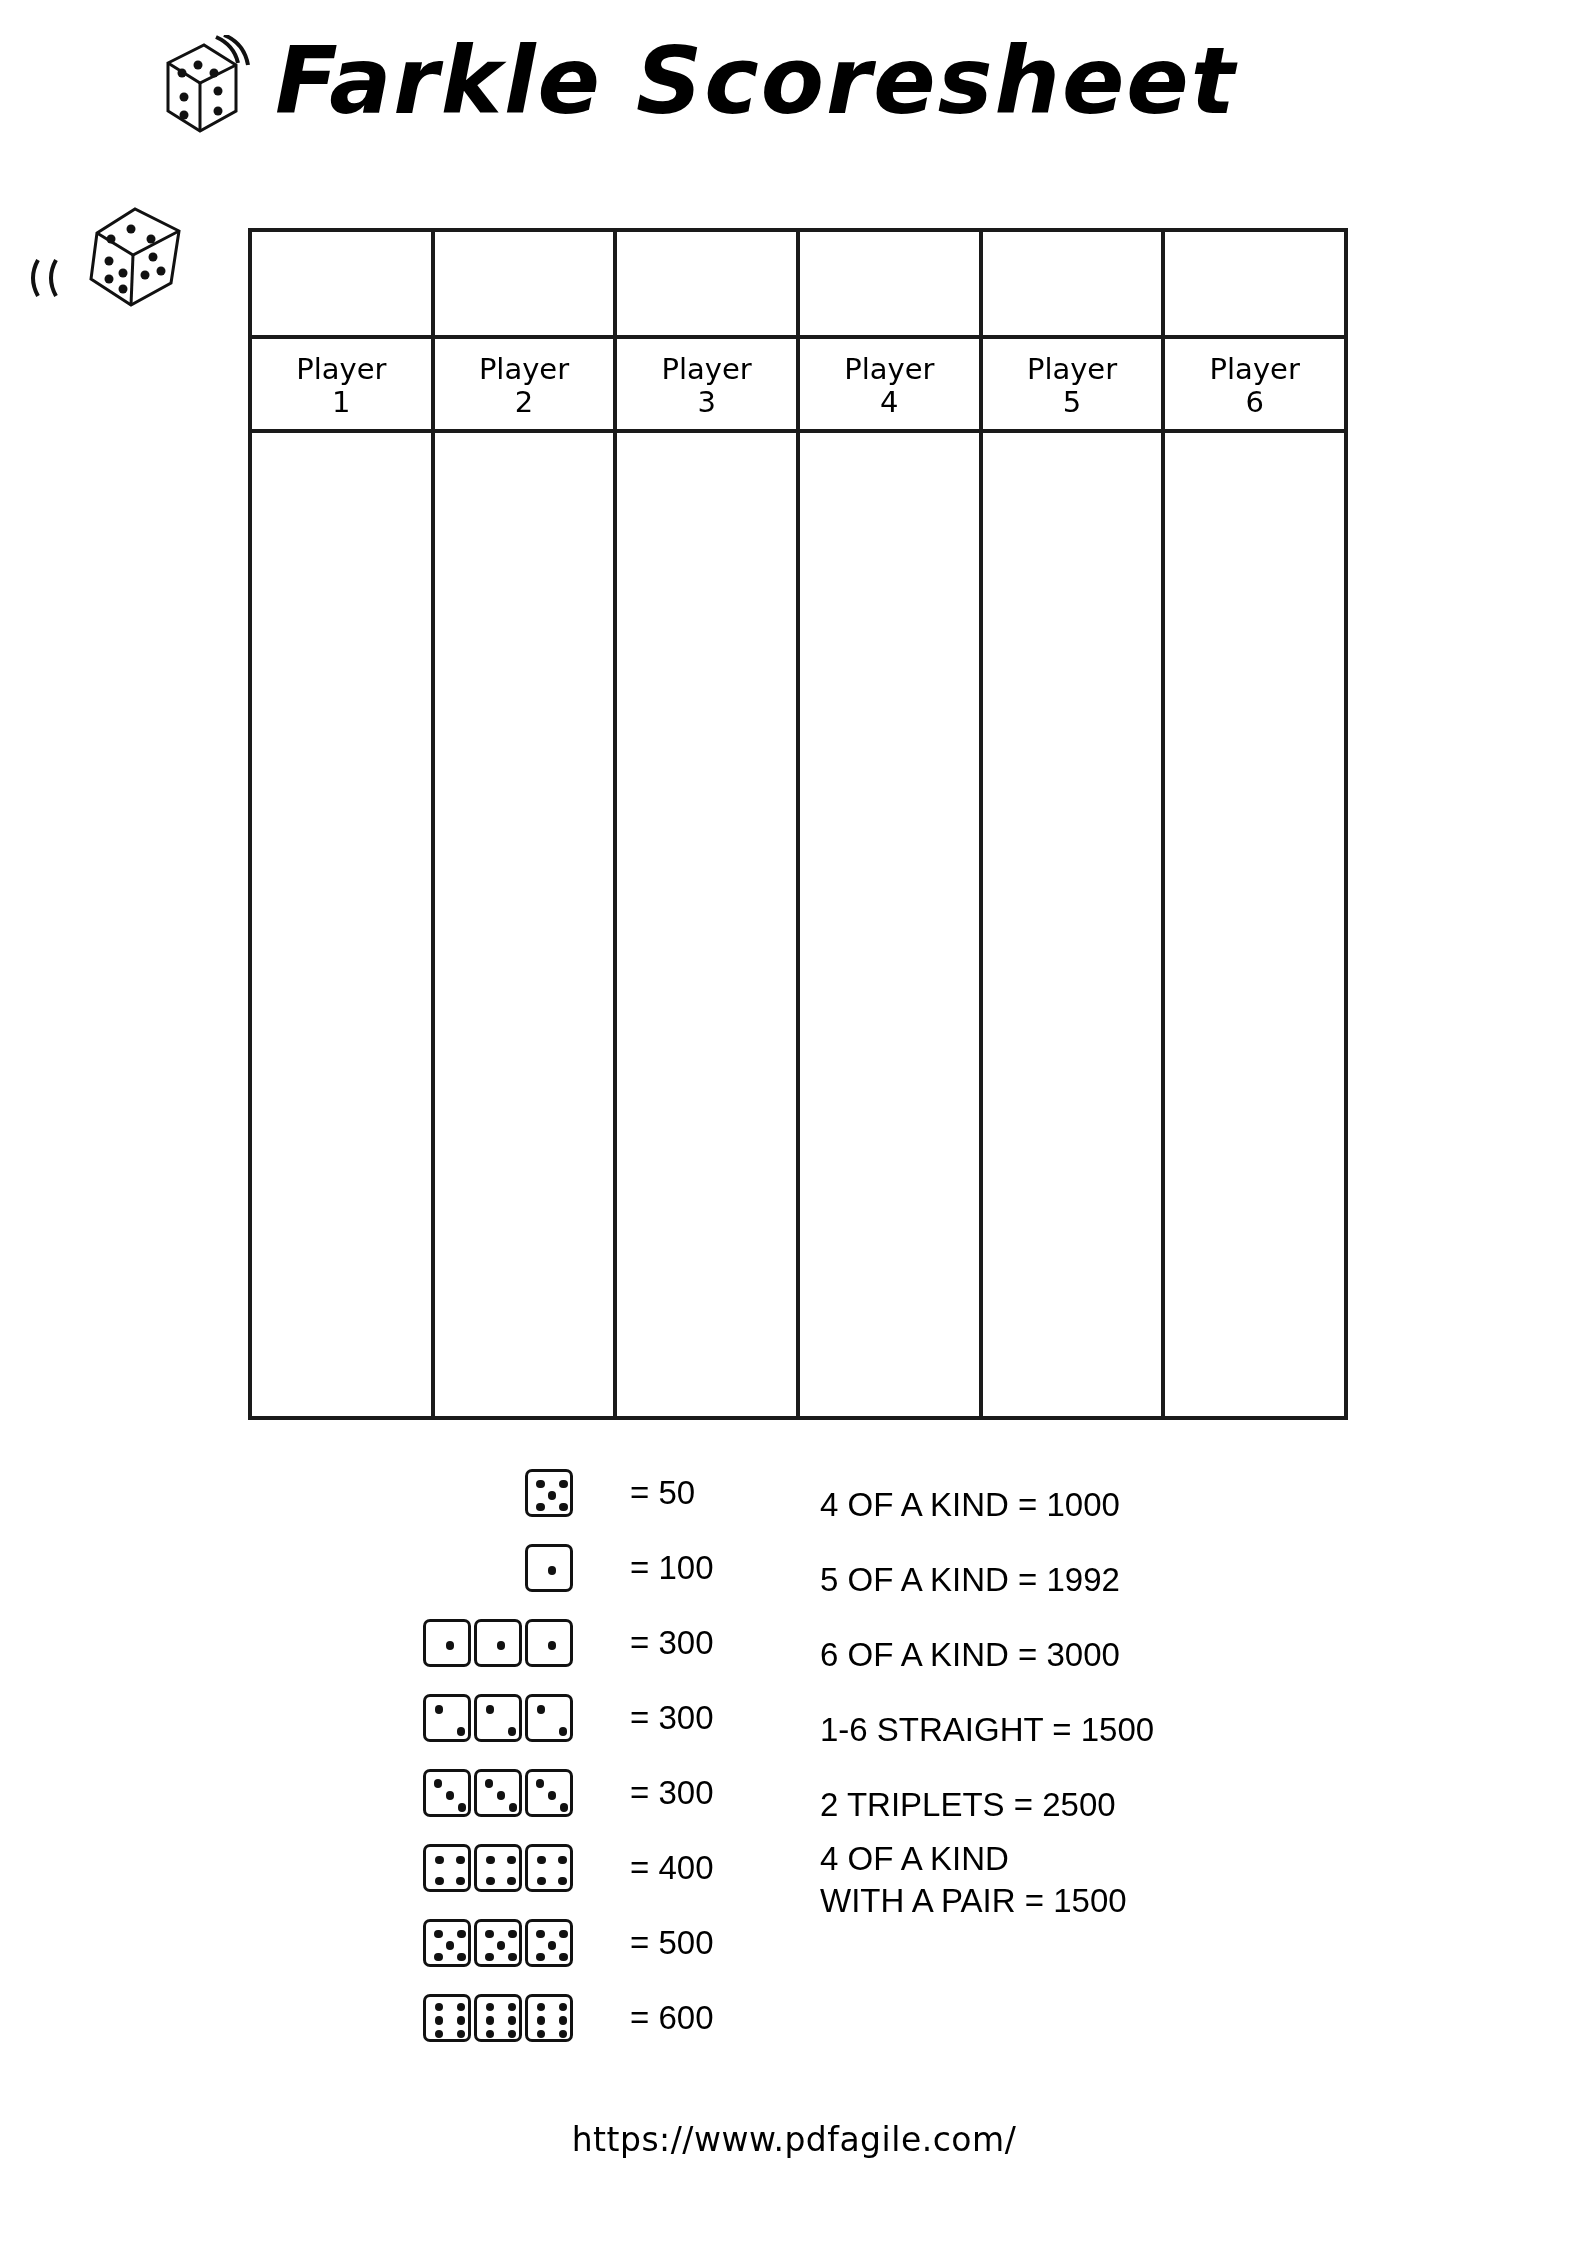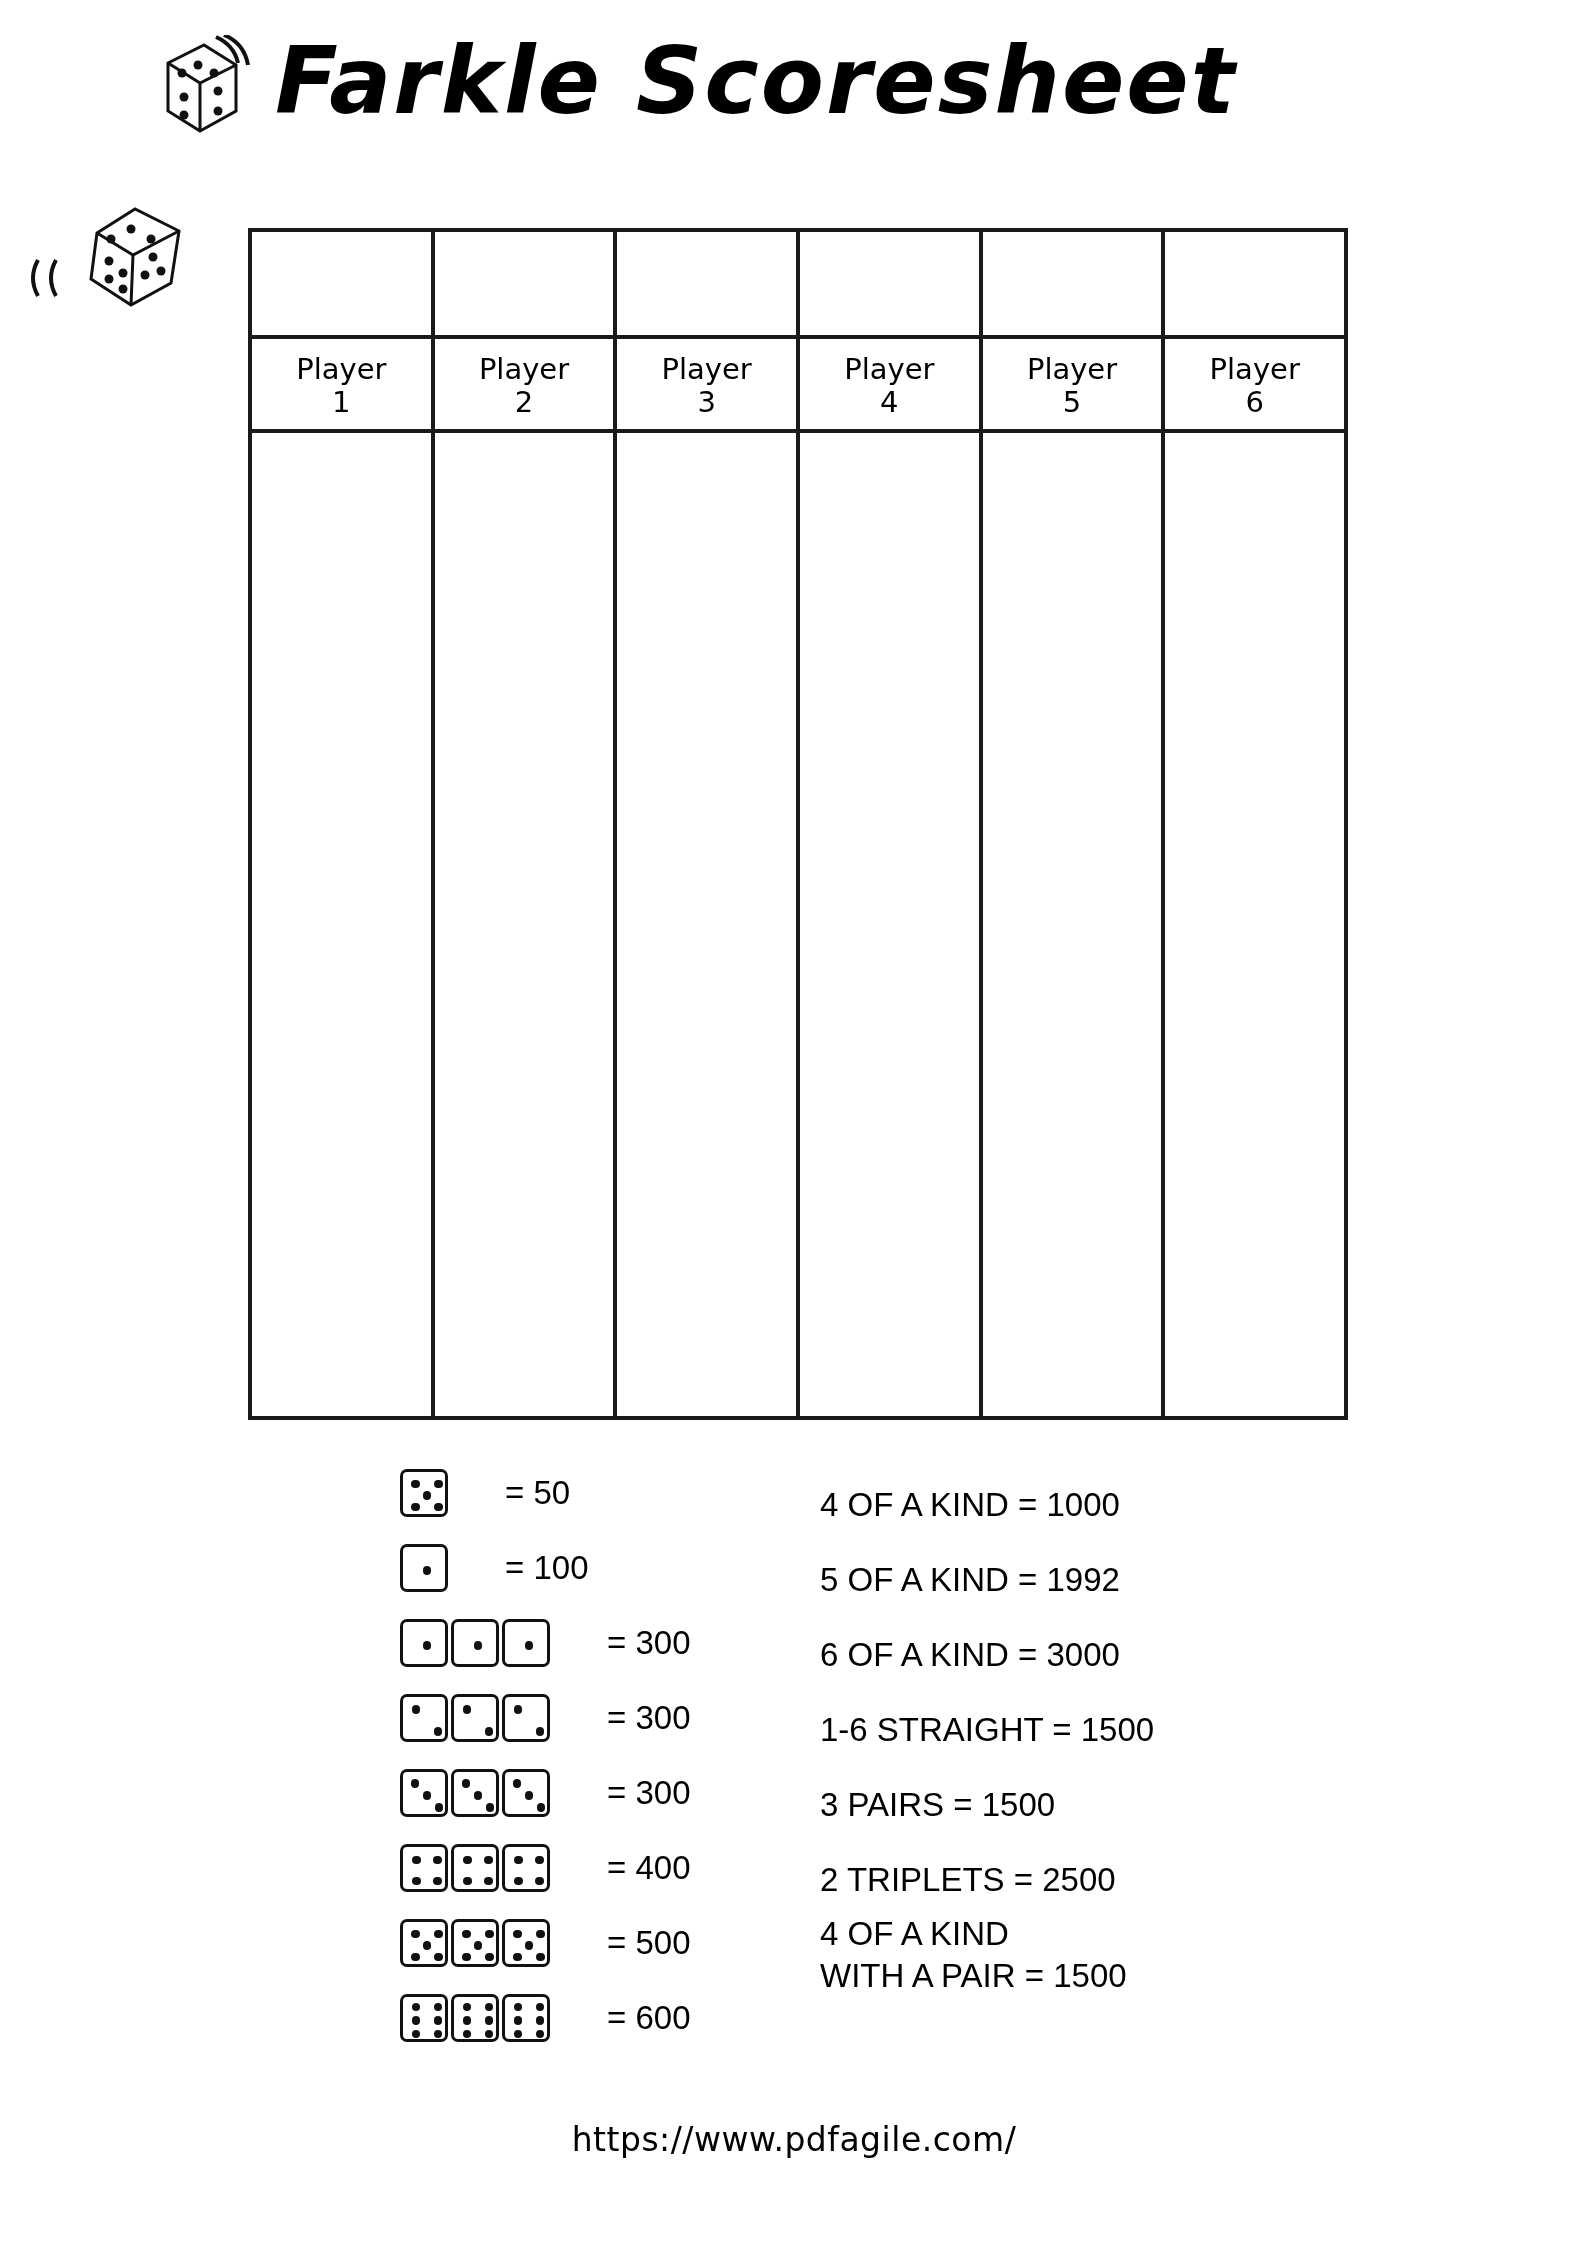--- a/index.html
+++ b/index.html
@@ -107,20 +107,21 @@
   .legend-right {
     position: absolute;
     left: 820px;
     top: 12px;
     width: 600px;
   }
   .legend-row {
     height: 75px;
     display: flex;
     align-items: center;
+    justify-content: flex-end;
     gap: 45px;
   }
   .legend-dice {
     display: flex;
     align-items: center;
     gap: 3px;
   }
   .legend-value {
     font-size: 33px;
     margin-left: 12px;
@@ -426,20 +427,19 @@
           </div>
         </div>
         <div class="legend-value">= 600</div>
       </div>
     </div>
   <div class="legend-right">
       <div class="rule-row">4 OF A KIND = 1000</div>
       <div class="rule-row">5 OF A KIND = 1992</div>
       <div class="rule-row">6 OF A KIND = 3000</div>
       <div class="rule-row">1-6 STRAIGHT = 1500</div>
-      <div class="rule-row">3 PAIRS = 1500</div>
       <div class="rule-row">2 TRIPLETS = 2500</div>
       <div class="rule-row">4 OF A KIND
 WITH A PAIR = 1500</div>
     </div>
 </div>
 
 <div class="footer">https://www.pdfagile.com/</div>
 
 </body></html>

